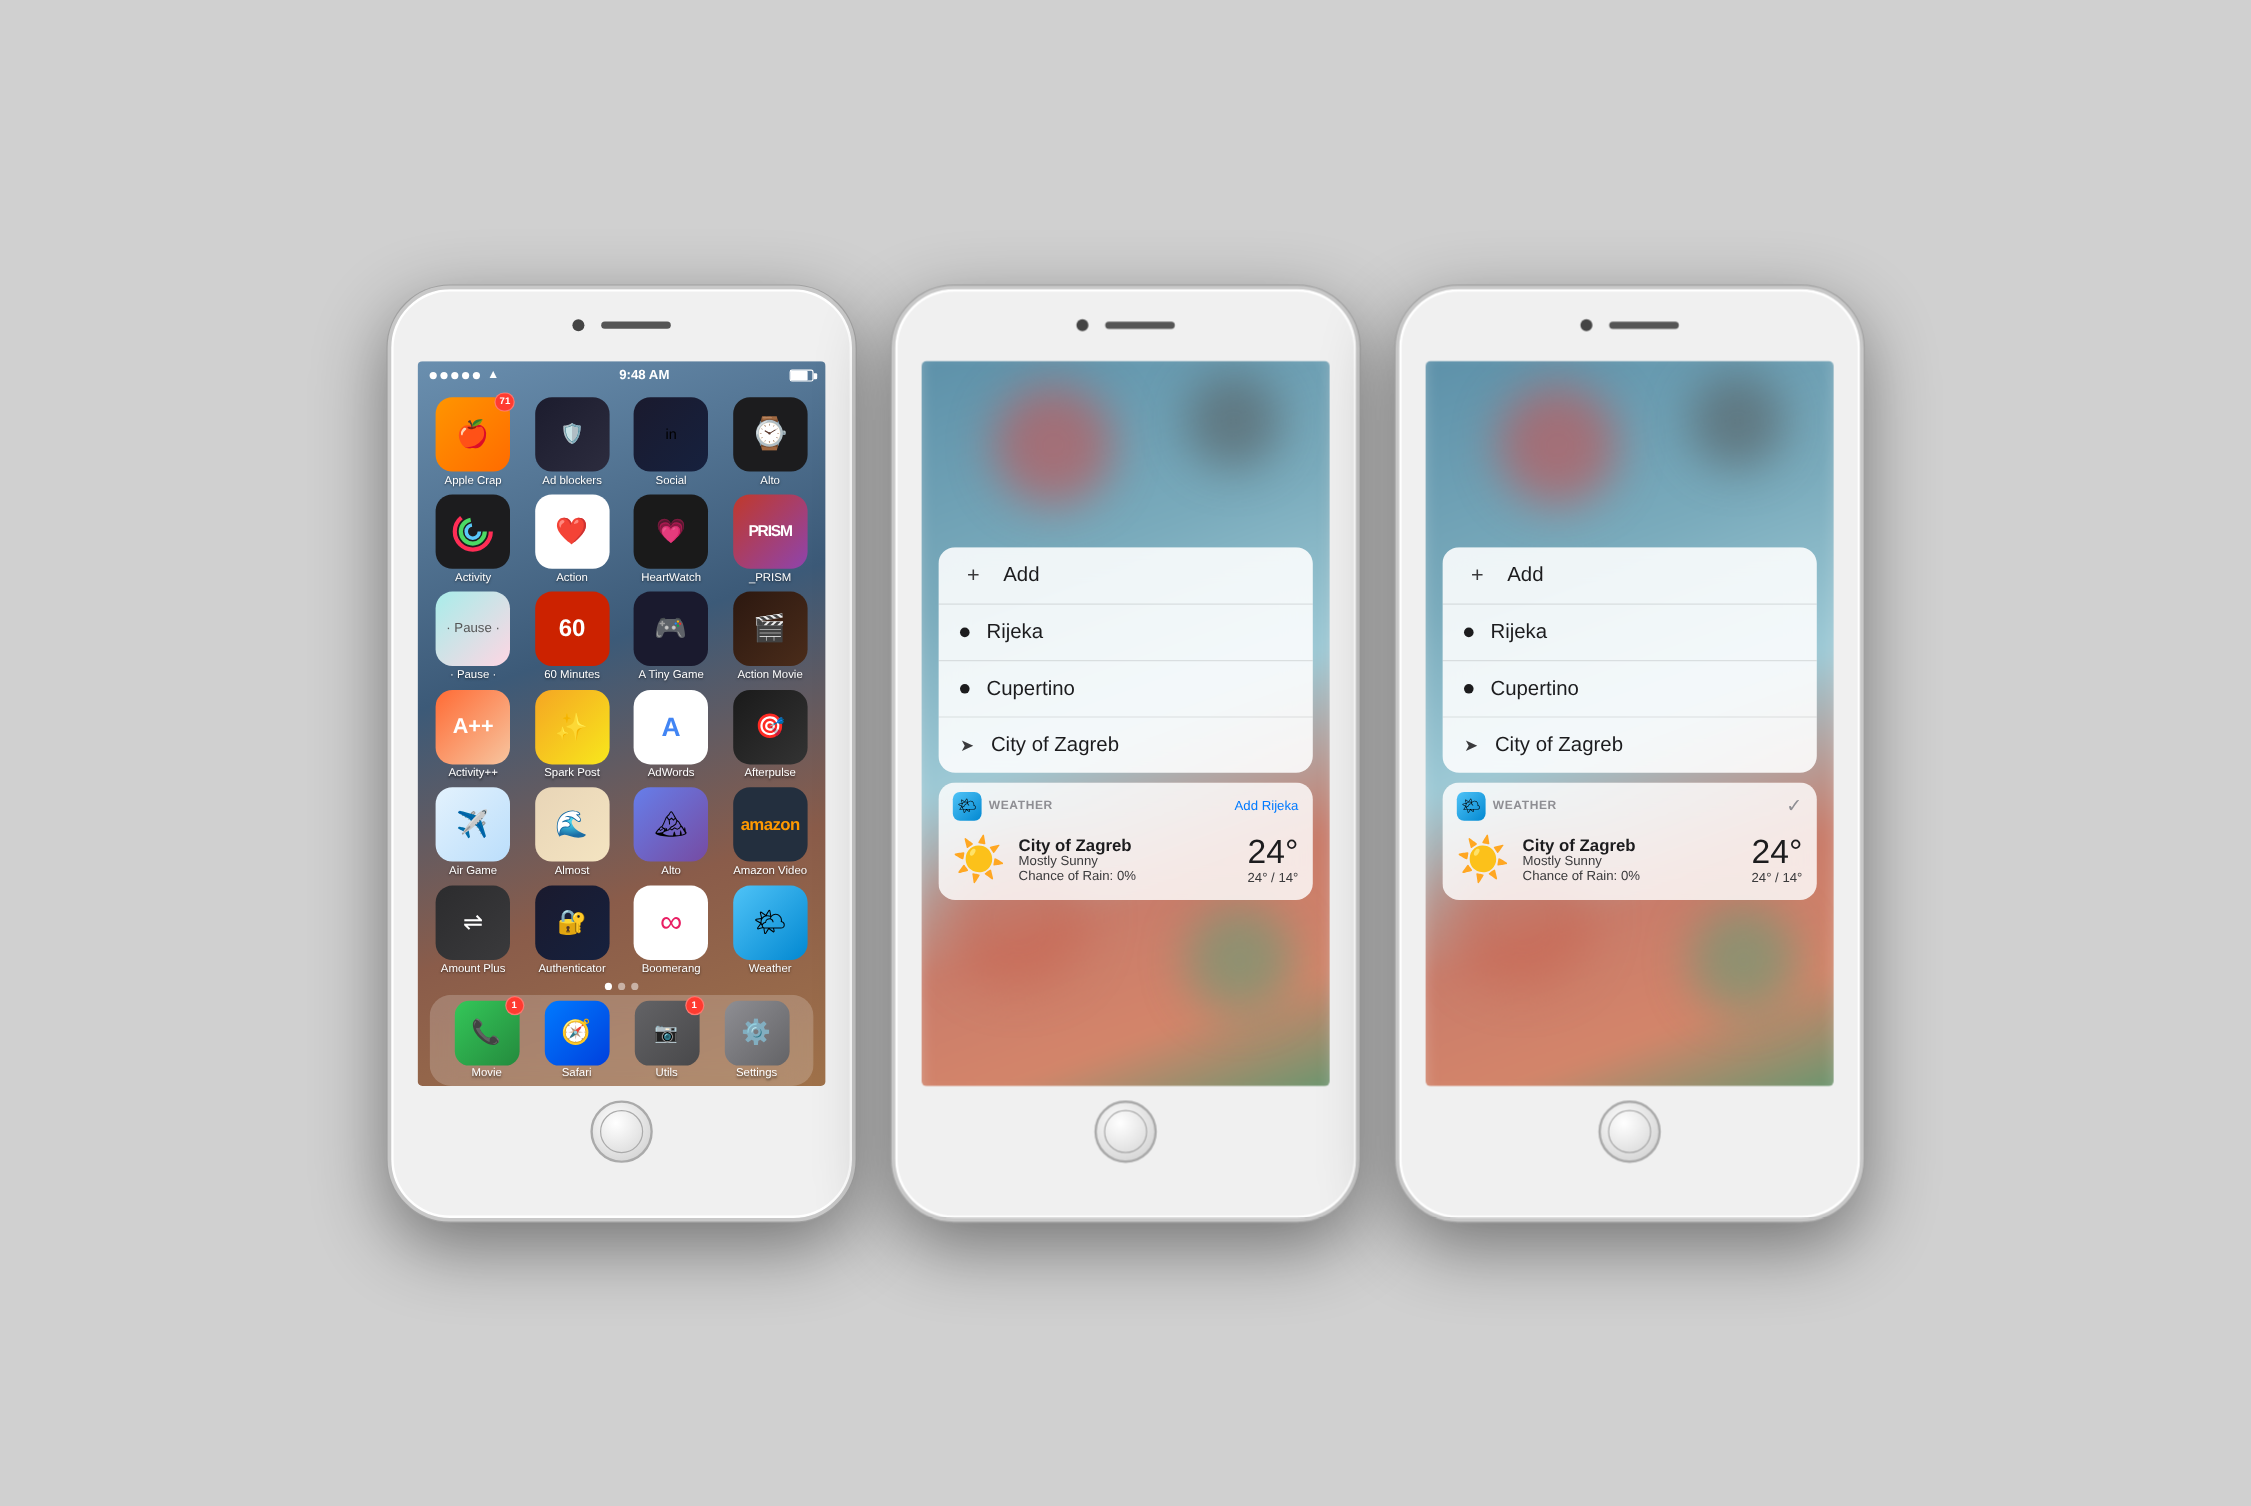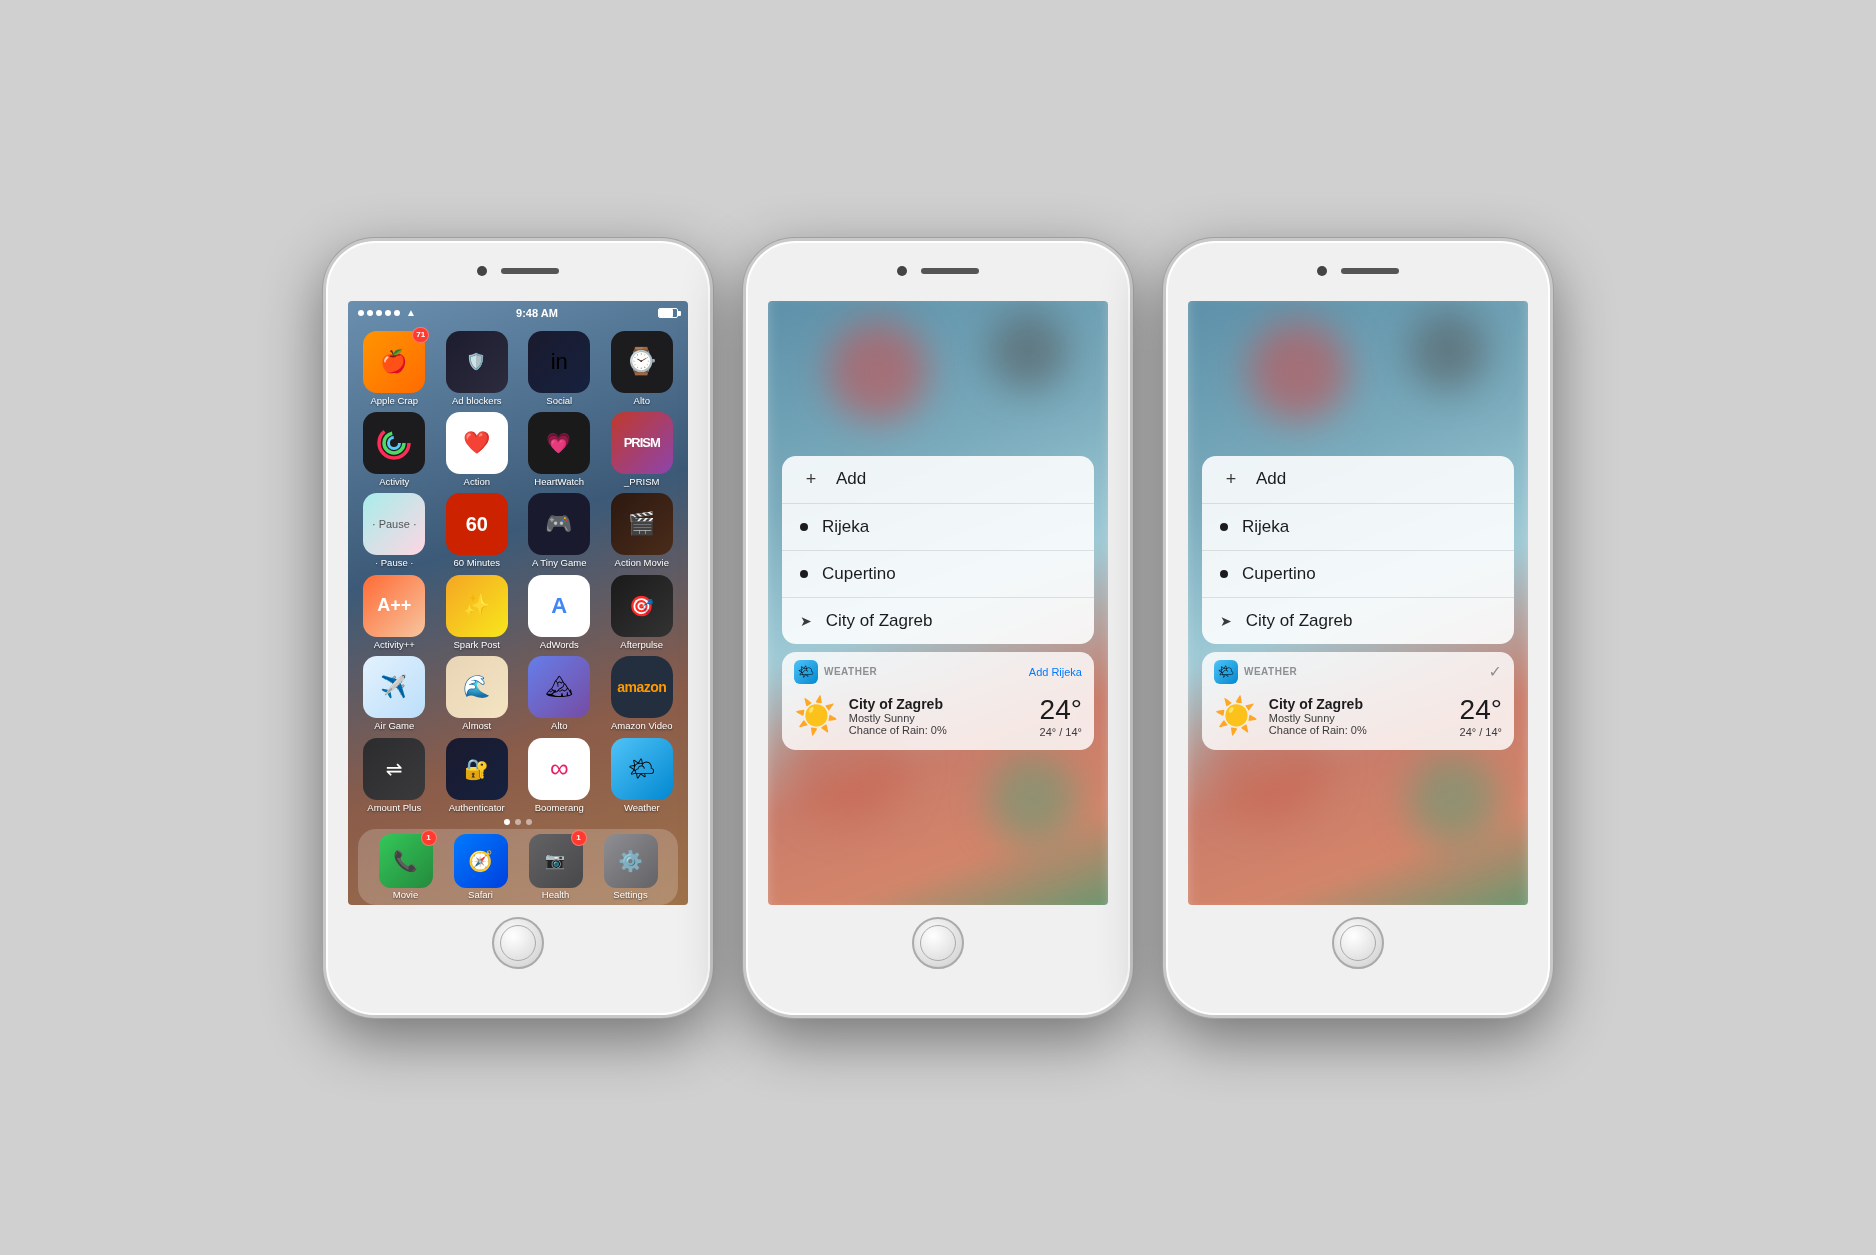--- a/index.html
+++ b/index.html
@@ -186,21 +186,21 @@
     .bg-60min { background: #cc2200; }
     .bg-tinygame { background: #1a1a2e; }
     .bg-action { background: linear-gradient(135deg, #2c1810, #4a2c1a); }
     .bg-activitypp { background: linear-gradient(135deg, #ff6b35, #f7c59f); }
     .bg-spark { background: linear-gradient(135deg, #f5a623, #f8e71c); }
     .bg-adwords { background: white; }
     .bg-afterpulse { background: linear-gradient(135deg, #1a1a1a, #333); }
     .bg-airwings { background: linear-gradient(135deg, #e3f2fd, #bbdefb); }
     .bg-almost { background: linear-gradient(135deg, #e8d5b7, #f4e4c1); }
     .bg-alto { background: linear-gradient(135deg, #667eea, #764ba2); }
-    .bg-amazon { background: #232f3e; border-radius: 19px; }
+    .bg-amazon { background: #232f3e; }
     .bg-amountplus { background: linear-gradient(135deg, #2c2c2e, #3a3a3c); }
     .bg-auth { background: linear-gradient(135deg, #1a1a2e, #16213e); }
     .bg-boomerang { background: white; }
     .bg-weather { background: linear-gradient(135deg, #4fc3f7, #0288d1); }
     .bg-phone { background: linear-gradient(135deg, #34c759, #248a3d); }
     .bg-safari { background: linear-gradient(135deg, #007aff, #0040dd); }
     .bg-utils { background: linear-gradient(135deg, #636366, #48484a); }
     .bg-settings { background: linear-gradient(135deg, #8e8e93, #636366); }
     .bg-watch { background: #1c1c1e; }
     .bg-social { background: linear-gradient(135deg, #1a1a2e, #16213e); }
@@ -335,21 +335,21 @@
           <div class="app-icon bg-applecrap">
             🍎<span class="badge">71</span>
           </div>
           <span class="app-label">Apple Crap</span>
         </div>
         <div class="app-item">
           <div class="app-icon bg-adblockers" style="font-size:16px;">🛡️</div>
           <span class="app-label">Ad blockers</span>
         </div>
         <div class="app-item">
-          <div class="app-icon bg-social" style="font-size:22px;">in</div>
+          <div class="app-icon bg-social" style="font-size:12px;">in</div>
           <span class="app-label">Social</span>
         </div>
         <div class="app-item">
           <div class="app-icon bg-watch" style="font-size:26px;">⌚</div>
           <span class="app-label">Alto</span>
         </div>
 
         <div class="app-item">
           <div class="app-icon bg-activity" style="background:#1c1c1e;">
             <svg width="38" height="38" viewBox="0 0 38 38">
@@ -456,21 +456,21 @@
           <span class="app-label">Movie</span>
         </div>
         <div class="dock-app">
           <div class="app-icon bg-safari" style="width:54px;height:54px;border-radius:12px;font-size:20px;">🧭</div>
           <span class="app-label">Safari</span>
         </div>
         <div class="dock-app">
           <div class="app-icon bg-utils" style="width:54px;height:54px;border-radius:12px;font-size:16px;position:relative;">
             📷<span class="badge">1</span>
           </div>
-          <span class="app-label">Health</span>
+          <span class="app-label">Utils</span>
         </div>
         <div class="dock-app">
           <div class="app-icon bg-settings" style="width:54px;height:54px;border-radius:12px;font-size:20px;">⚙️</div>
           <span class="app-label">Settings</span>
         </div>
       </div>
 
     </div>
   </div>
   <div class="home-btn">

